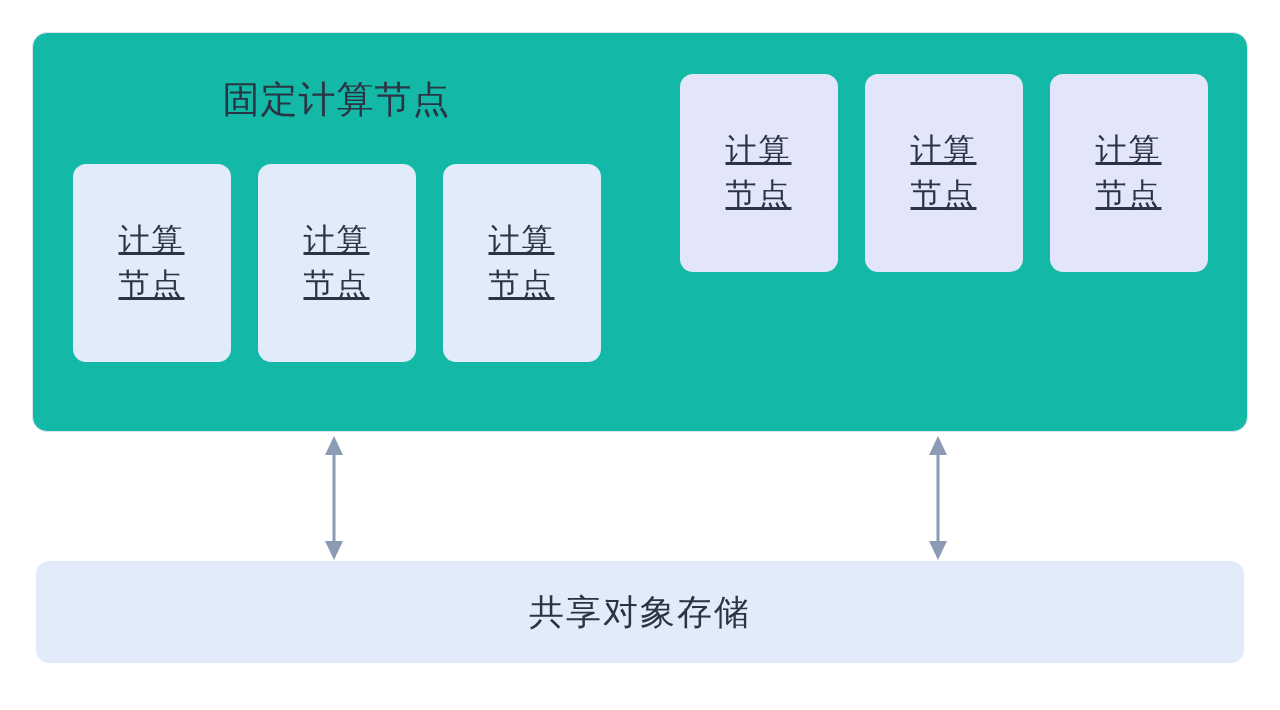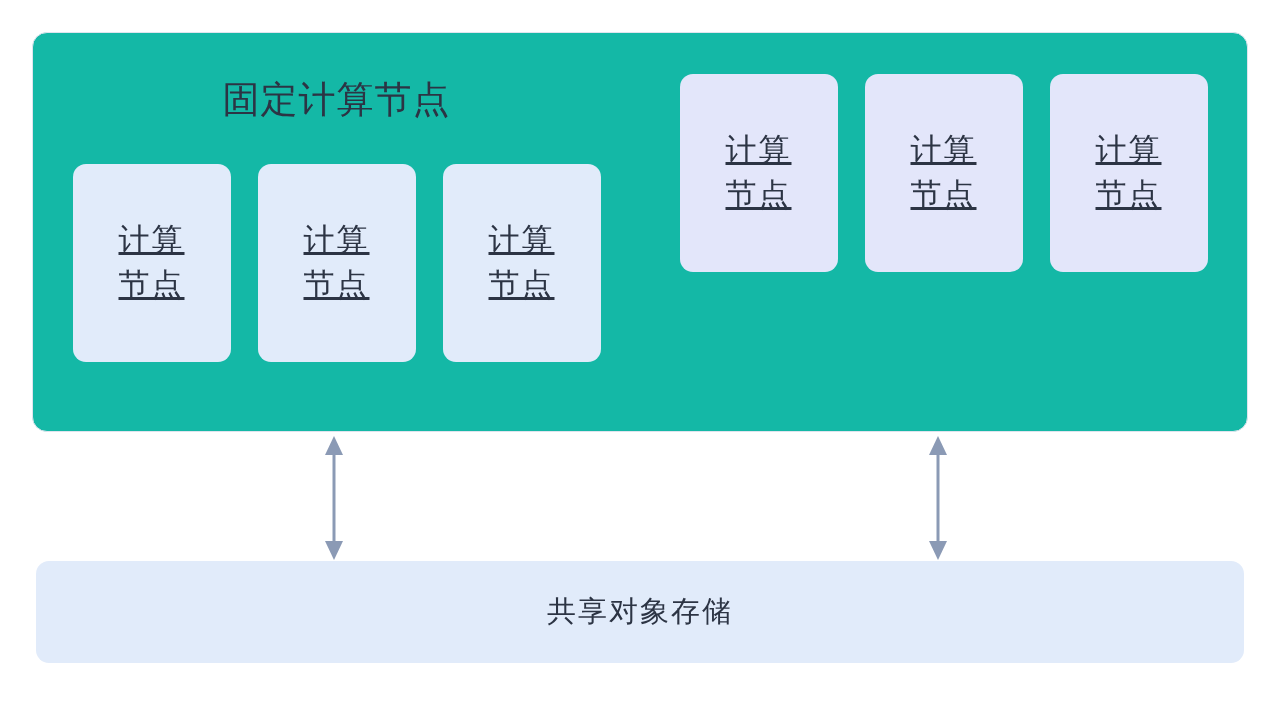--- a/index.html
+++ b/index.html
@@ -109,21 +109,21 @@
     width: 1208px;
     height: 102px;
     background: #e1ebfa;
     border-radius: 13px;
     display: flex;
     align-items: center;
     justify-content: center;
     box-sizing: border-box;
   }
   .storage-label {
-    font-size: 29px;
+    font-size: 35px;
     letter-spacing: 2px;
     color: #2c3444;
     font-weight: 500;
     white-space: nowrap;
     user-select: none;
   }
 </style>
 </head>
 <body>
 

